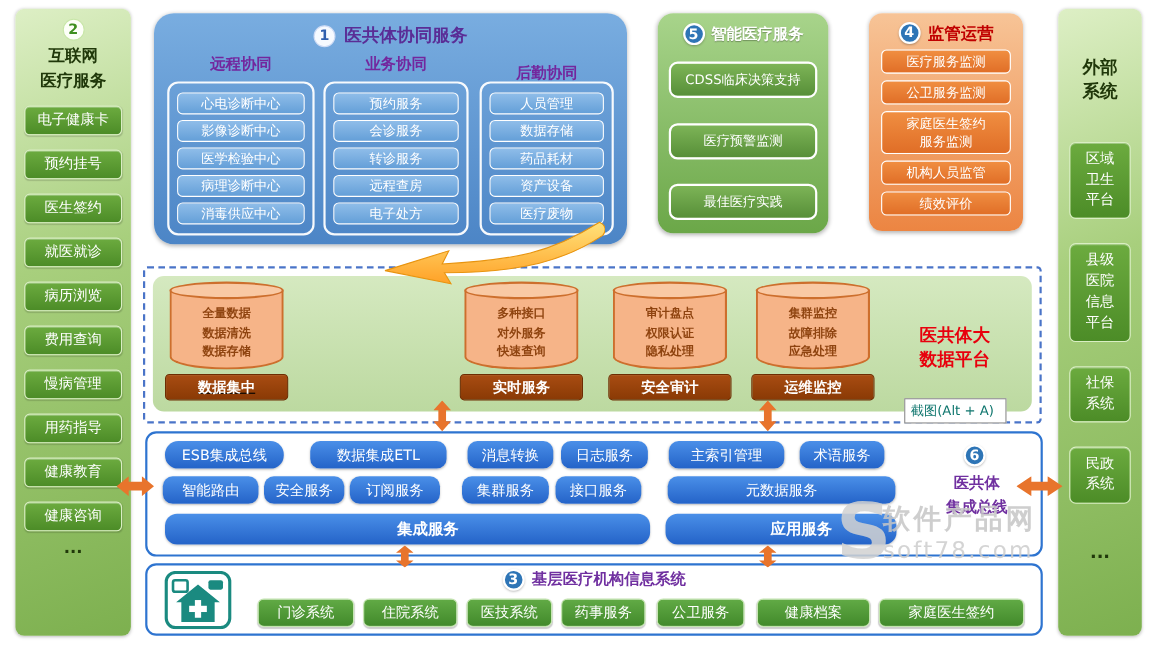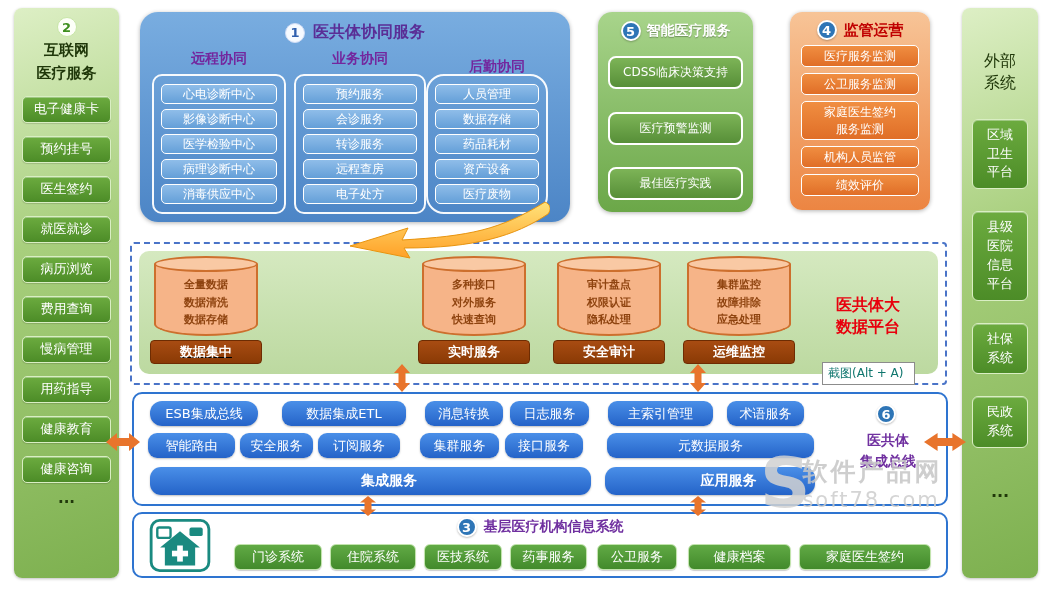--- a/index.html
+++ b/index.html
@@ -24,22 +24,22 @@
     border:1px solid #d9eec3; border-radius:5px; color:#fff; font-size:13px;
     display:flex; align-items:center; justify-content:center;
     box-shadow:inset 0 1px 0 rgba(255,255,255,.35),0 1px 1px rgba(0,0,0,.15); }
   .sb-more { color:#20380a; font-weight:bold; font-size:15px; text-align:center; margin-top:6px; }
 
   
   .sidebar-right { position:absolute; left:962px; top:8px; width:76px; height:570px;
     background:linear-gradient(160deg,#ddefc5 0%,#a8cf7d 40%,#7db04f 100%);
     border-radius:8px; box-shadow:0 1px 3px rgba(0,0,0,.25);
     display:flex; flex-direction:column; align-items:center; padding-top:42px; }
-  .ext-title { font-size:16px; font-weight:normal; color:#20380a; line-height:1.4; text-align:right; }
-  .ext-items { display:flex; flex-direction:column; gap:22px; margin-top:24px; width:100%; padding:0 10px; }
+  .ext-title { font-size:16px; font-weight:bold; color:#20380a; line-height:1.4; text-align:right; }
+  .ext-items { display:flex; flex-direction:column; gap:22px; margin-top:34px; width:100%; padding:0 10px; }
   .ext-item { background:linear-gradient(180deg,#6cab3f,#4c8c27); border:1px solid #d9eec3;
     border-radius:6px; color:#fff; font-size:13px; text-align:center; padding:6px 12px; line-height:1.45;
     box-shadow:inset 0 1px 0 rgba(255,255,255,.35); }
   .ext-more { color:#20380a; font-weight:bold; font-size:16px; margin-top:34px; }
 
   
   .collab { position:absolute; left:140px; top:12px; width:430px; height:210px; border-radius:18px;
     background:linear-gradient(180deg,#79ade0 0%,#4c85c6 100%); box-shadow:0 1px 4px rgba(0,0,0,.3); }
   .collab-title { position:absolute; top:10px; left:0; right:0; display:flex; justify-content:center; gap:8px; align-items:center; }
   .collab-title-text { color:#5a2d96; font-weight:bold; font-size:16px; }
@@ -161,21 +161,21 @@
       <div class="collab-btn">病理诊断中心</div>
       <div class="collab-btn">消毒供应中心</div>
     </div>
     <div class="collab-sub" style="left:154px;width:132px;">
       <div class="collab-btn">预约服务</div>
       <div class="collab-btn">会诊服务</div>
       <div class="collab-btn">转诊服务</div>
       <div class="collab-btn">远程查房</div>
       <div class="collab-btn">电子处方</div>
     </div>
-    <div class="collab-sub" style="left:286px;width:122px;border-radius:18px;">
+    <div class="collab-sub" style="left:296px;width:122px;">
       <div class="collab-btn">人员管理</div>
       <div class="collab-btn">数据存储</div>
       <div class="collab-btn">药品耗材</div>
       <div class="collab-btn">资产设备</div>
       <div class="collab-btn">医疗废物</div>
     </div>
   </div>
 
   <div class="smart">
     <div class="smart-title">

